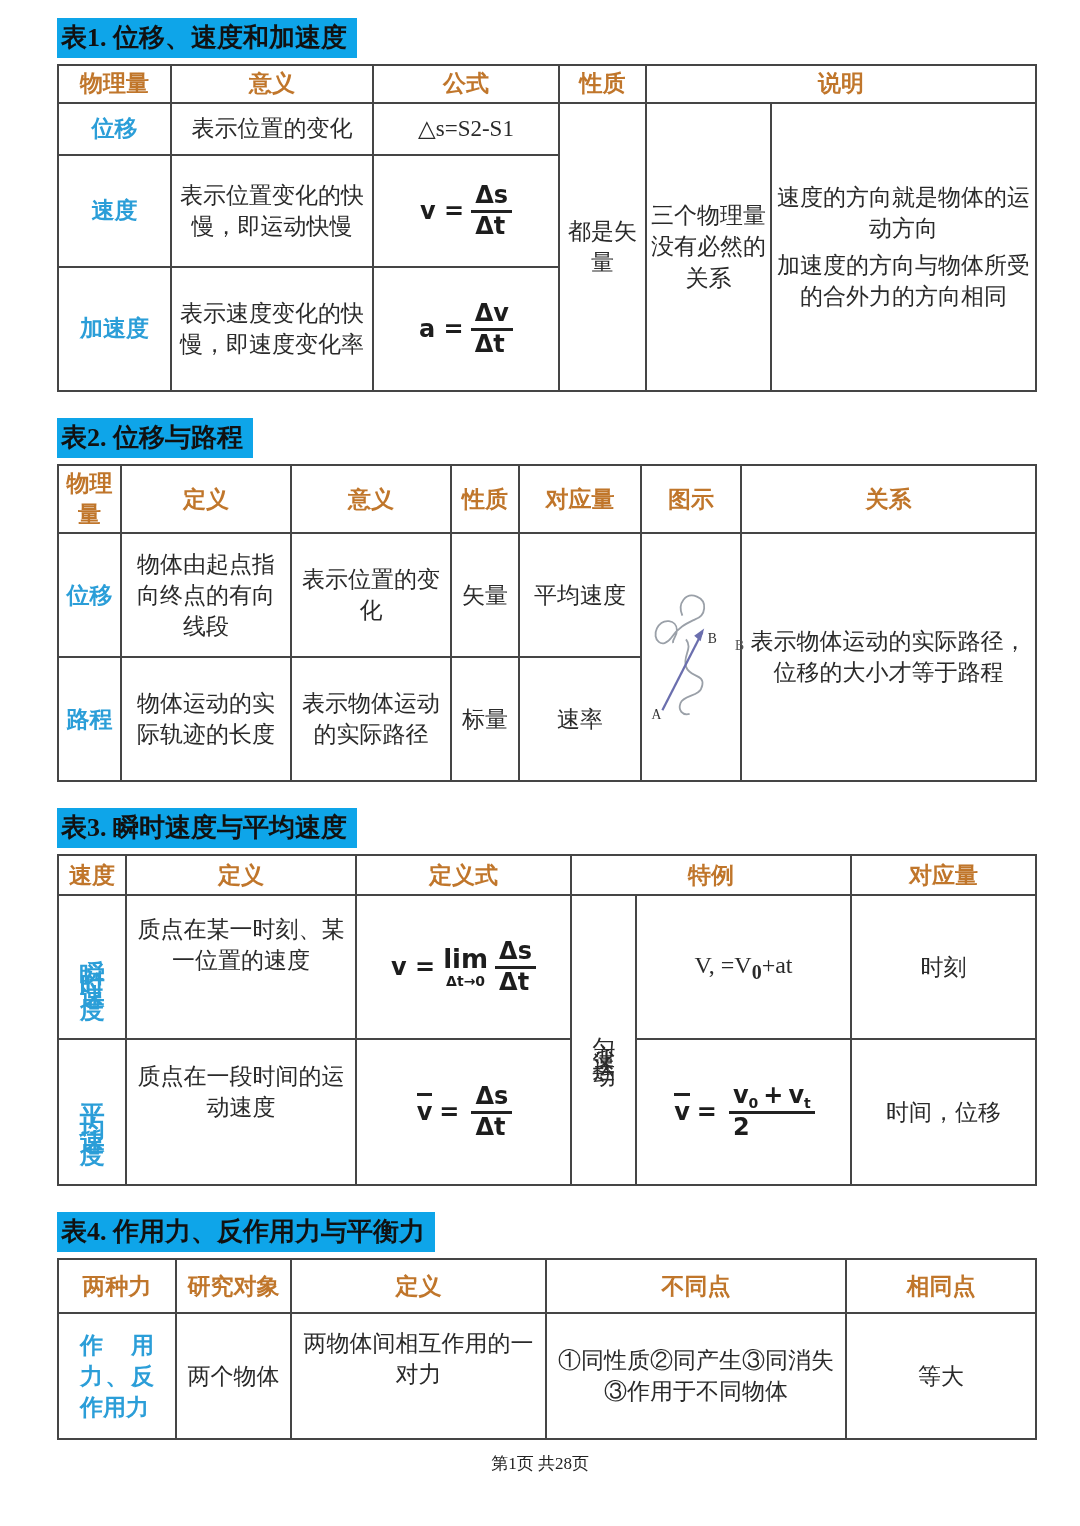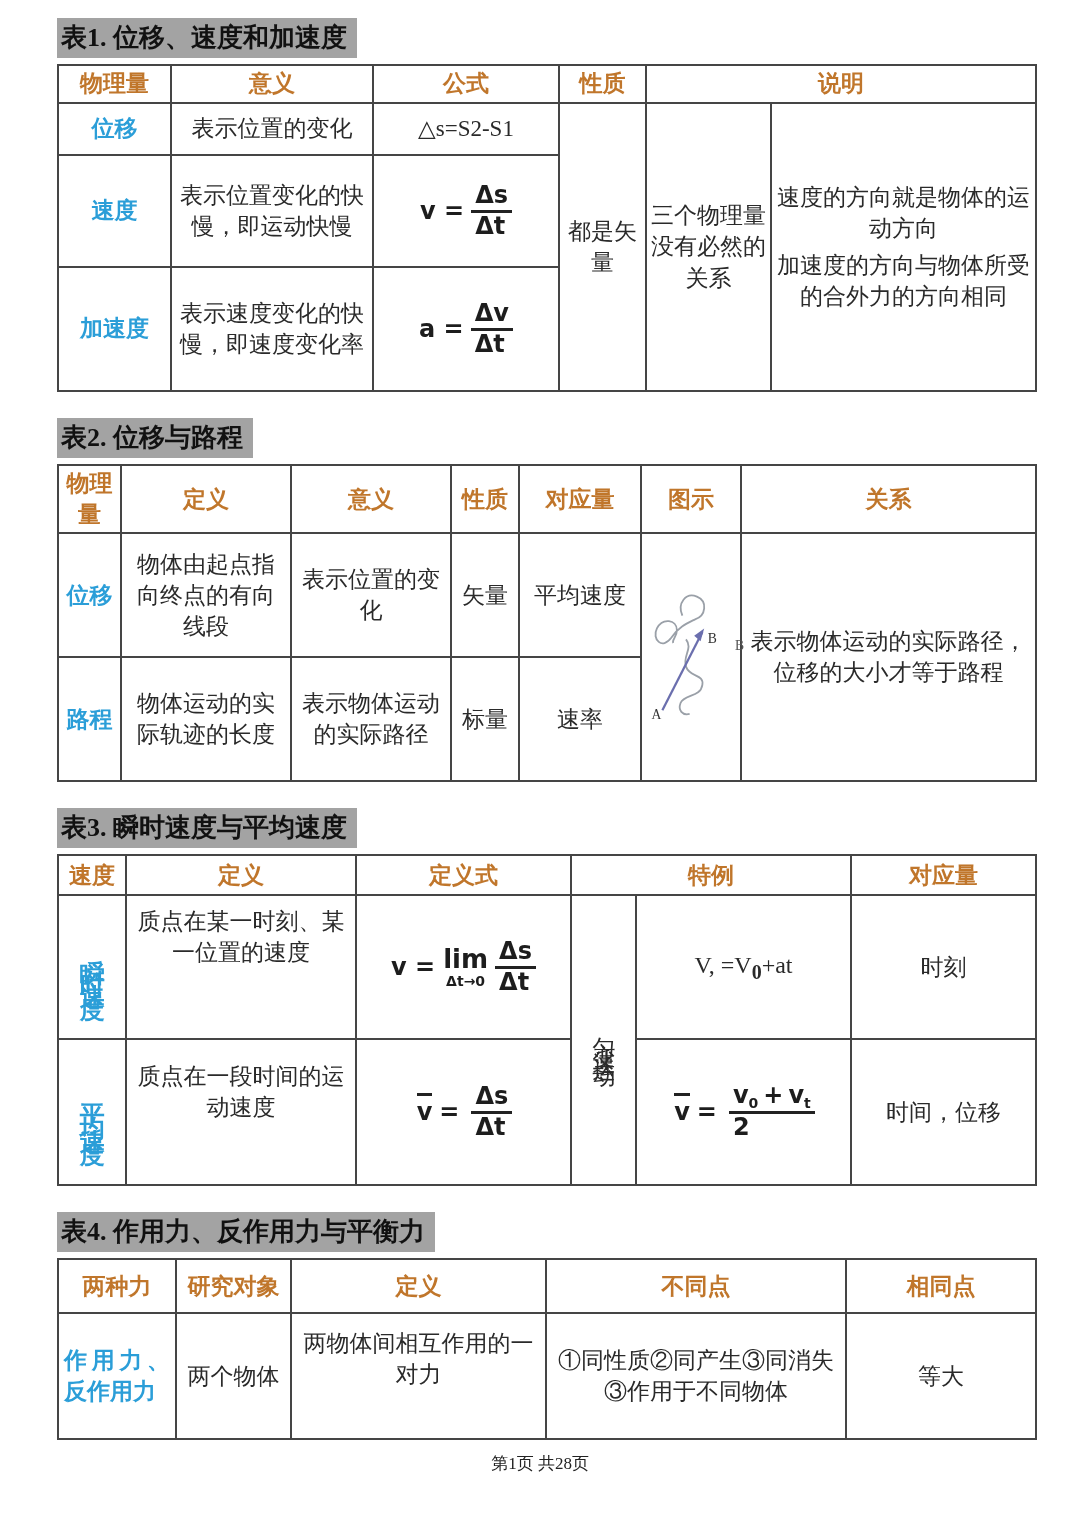--- a/index.html
+++ b/index.html
@@ -2,21 +2,21 @@
 <html><head>
 <meta charset="utf-8">
 <style>
   html,body{margin:0;padding:0;background:#ffffff;}
   .page{position:relative;width:1080px;height:1526px;background:#fff;overflow:hidden;
         font-family:"Liberation Serif","DejaVu Serif",serif;color:#2a2a2a;}
   .title{margin:24px 0 0 57px;font-size:78px;line-height:1.1;font-weight:900;color:#0d0d0d;
          font-family:"DejaVu Sans","Liberation Sans",sans-serif;letter-spacing:0px;
          -webkit-text-stroke:2.5px #0d0d0d;white-space:nowrap;}
   .title .red{color:#e02318;-webkit-text-stroke:2.5px #e02318;}
-  .caption{display:inline-block;background:#a3a3a3;font-weight:bold;font-size:26px;
+  .caption{display:inline-block;background:#0ea5e9;font-weight:bold;font-size:26px;
            padding:2px 10px 3px 4px;margin:26px 0 6px 57px;color:#111;}
   .cap-first{margin-top:18px;}
   table.tbl{border-collapse:collapse;table-layout:fixed;margin-left:57px;width:978px;}
   table.tbl td{border:2px solid #454545;padding:2px 4px;font-size:23px;text-align:center;
                vertical-align:middle;line-height:1.35;}
   td.th{color:#c0762b;font-weight:bold;font-size:25px;}
   .blue{color:#2b9ed8;font-weight:bold;font-size:25px;}
   td.left{text-align:left;padding-left:12px;padding-right:8px;}
   td.fcell{text-align:left;padding-left:26px;}
   .note-right div{margin:6px 0;}
@@ -175,21 +175,21 @@
     <tbody>
         <tr style="height:40px">
       <td class="th">速度</td>
       <td class="th">定义</td>
       <td class="th">定义式</td>
       <td class="th" colspan="2">特例</td>
       <td class="th">对应量</td>
     </tr>
     <tr style="height:144px">
       <td><span class="v-label blue">瞬时速度</span></td>
-      <td style="vertical-align:top;padding-top:10px;">质点在某一时刻、某一位置的速度</td>
+      <td style="vertical-align:top;padding-top:18px;">质点在某一时刻、某一位置的速度</td>
       <td>
         <span class="fx">
               <span>v =</span>
               <span class="limwrap">
                 <span class="lim">lim</span>
                 <span class="limsub">Δt→0</span>
               </span>
               <span class="frac">
                 <span class="num">Δs</span>
                 <span class="den">Δt</span>
@@ -240,21 +240,21 @@
       </colgroup>
     <tbody>
         <tr style="height:54px">
       <td class="th">两种力</td>
       <td class="th">研究对象</td>
       <td class="th">定义</td>
       <td class="th">不同点</td>
       <td class="th">相同点</td>
     </tr>
     <tr style="height:126px">
-      <td class="blue" style="text-align:justify;padding:4px 5px;">作用力、反作用力</td>
+      <td class="blue" style="text-align:justify;padding:4px 21px;">作用力、反作用力</td>
       <td>两个物体</td>
       <td style="vertical-align:top;padding-top:14px;">两物体间相互作用的一对力</td>
       <td>①同性质②同产生③同消失③作用于不同物体</td>
       <td>等大</td>
     </tr>
   </tbody>
     </table>
 
   <div class="footer">第1页 共28页</div>
 </div>

